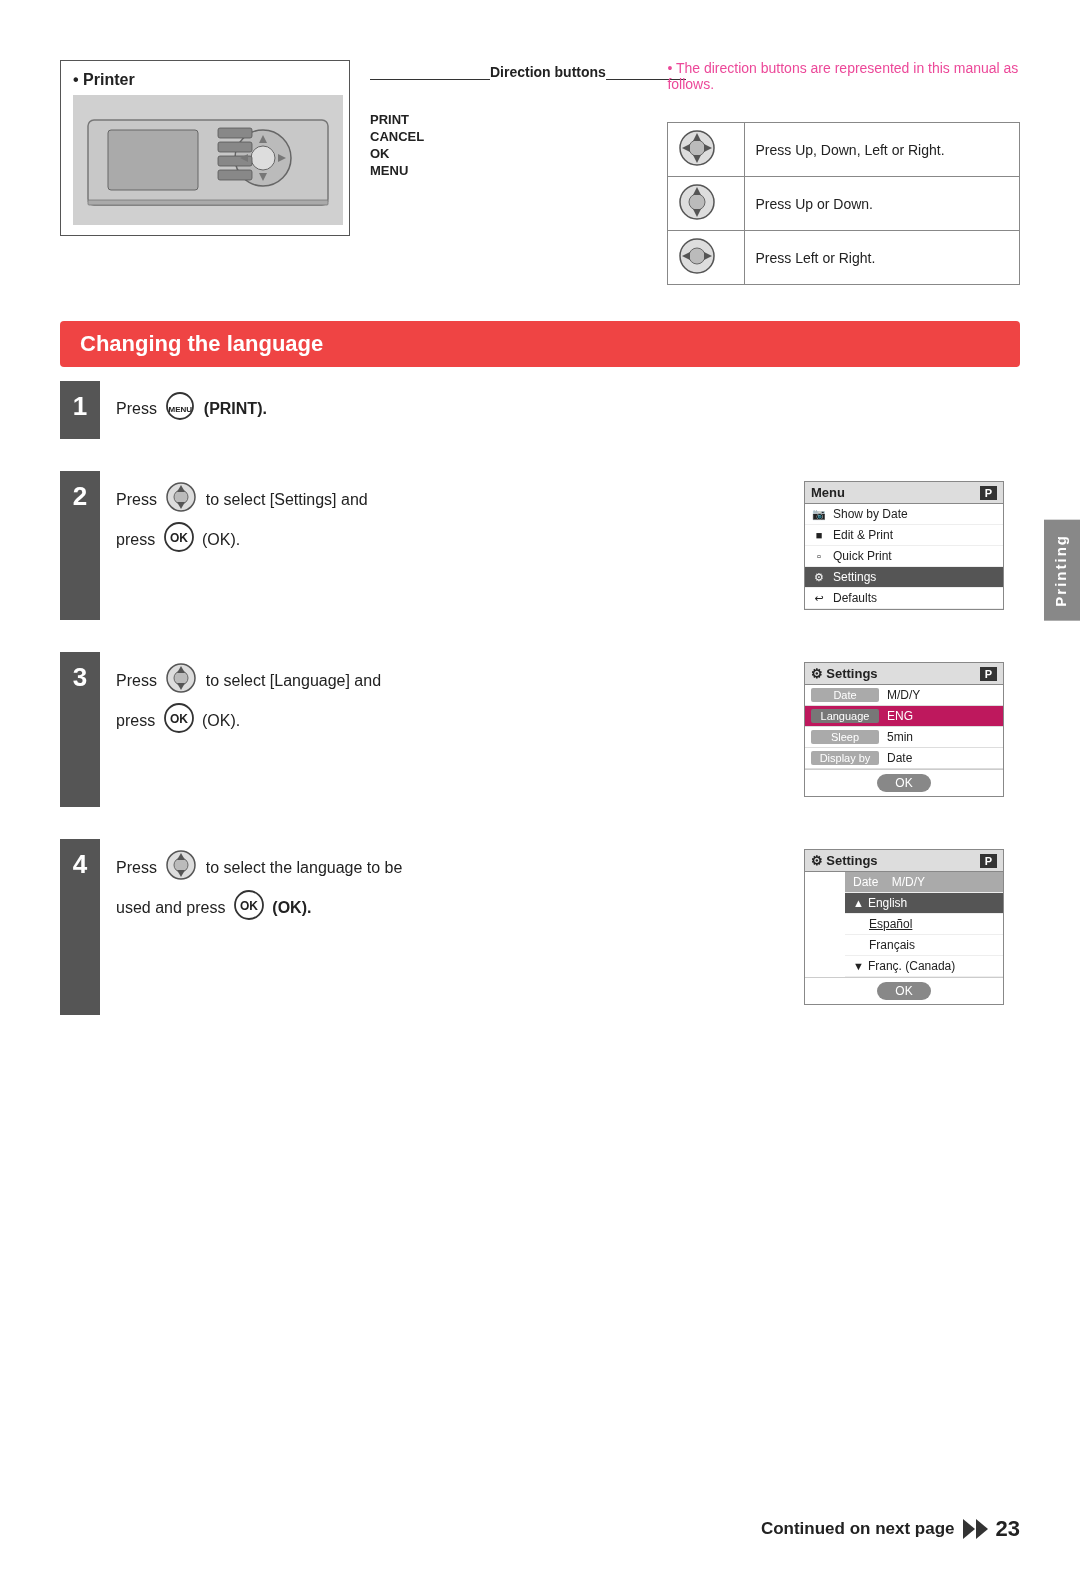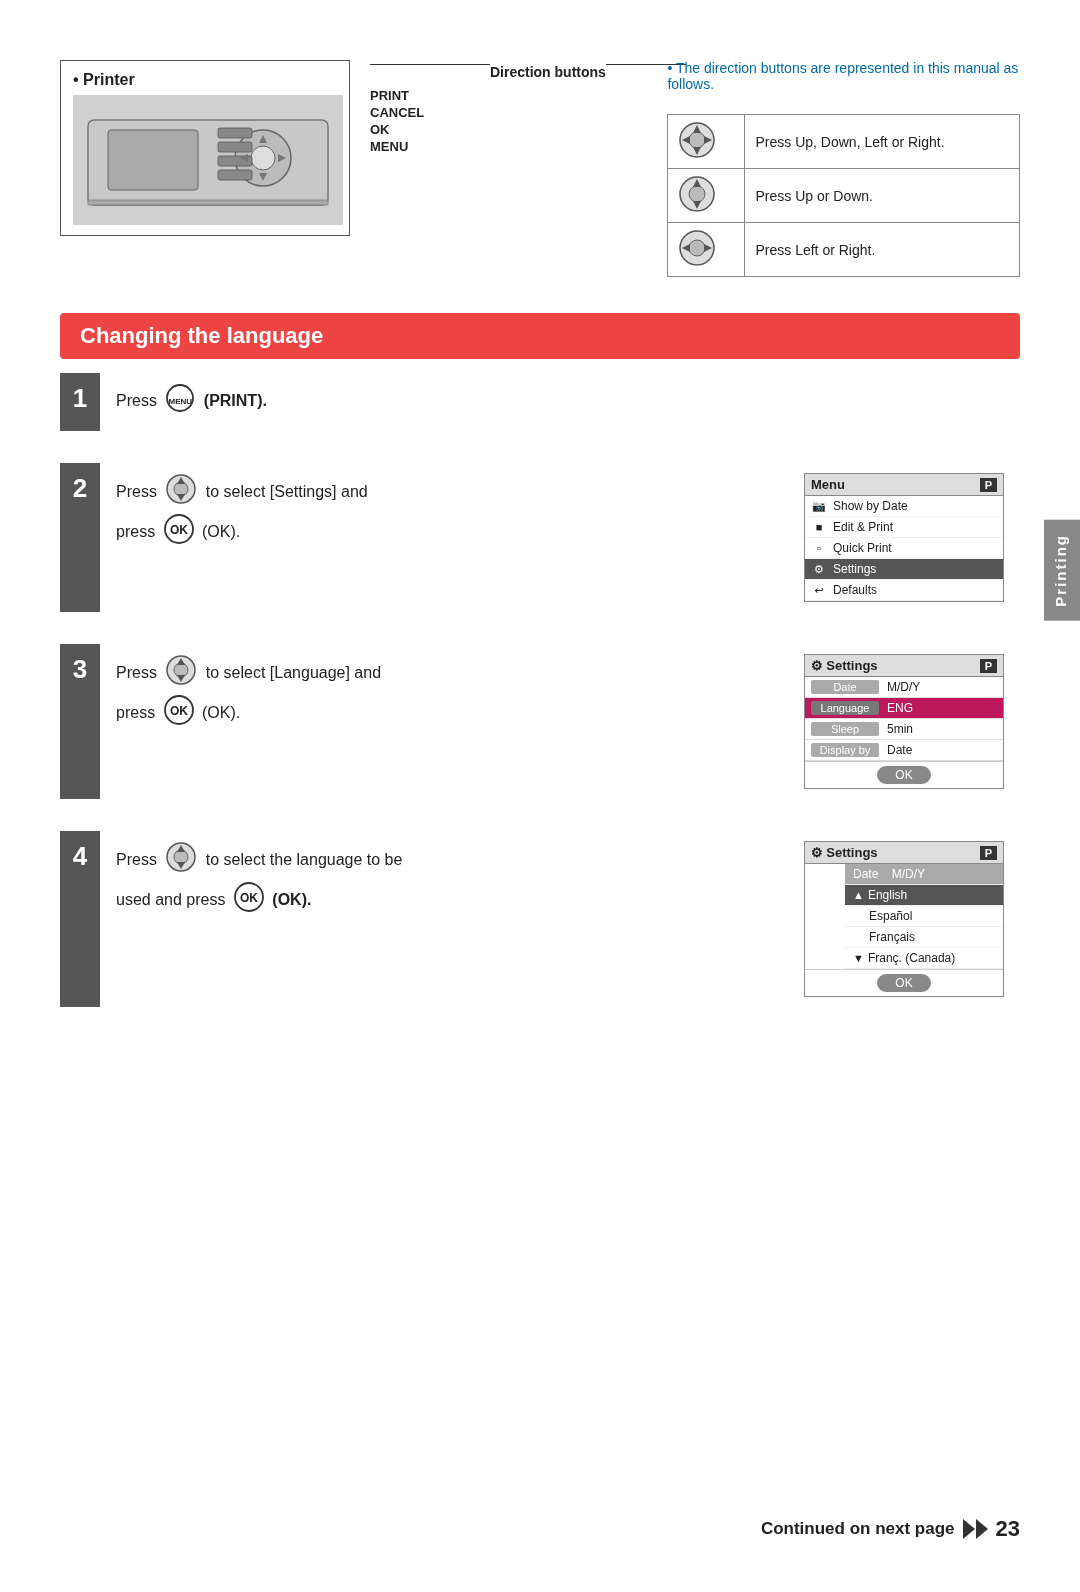--- a/index.html
+++ b/index.html
@@ -229,22 +229,22 @@
     }
 
     .right-desc {
       display: flex;
       flex-direction: column;
       gap: 10px;
       font-size: 14px;
     }
     .right-desc .top-note {
       font-size: 14px;
-      color: #0369a1;
-      margin-bottom: 6px;
+      color: #ec4899;
+      margin-bottom: 14px;
     }
 
     .step-wrapper {
       display: flex;
       flex-direction: row;
       align-items: stretch;
     }
     .step-bar {
       background: #555;
       color: #fff;
@@ -305,21 +305,21 @@
           <polygon points="162,58 170,54 170,62" fill="#777"></polygon>
           <polygon points="208,58 200,54 200,62" fill="#777"></polygon>
 
           <rect x="10" y="100" width="240" height="5" rx="1" fill="#aaa" stroke="#777" stroke-width="0.8"></rect>
         </svg>
       </div>
     </div>
 
     <div style="display:flex;flex-direction:column;align-items:flex-start;gap:0;min-width:180px;padding-top:4px;">
 
-      <div style="display:flex;align-items:flex-start;gap:0;margin-bottom:0;">
+      <div style="display:flex;align-items:flex-end;gap:0;margin-bottom:24px;">
         <div style="width:120px;border-top:1.5px solid #333;margin-top:0;"></div>
         <span style="font-weight:bold;font-size:14px;white-space:nowrap;">Direction buttons</span>
         <div style="width:80px;border-top:1.5px solid #333;"></div>
       </div>
       <div class="button-labels">
         <span>PRINT</span>
         <span>CANCEL</span>
         <span>OK</span>
         <span>MENU</span>
       </div>
@@ -540,21 +540,21 @@
             <span class="p-badge">P</span>
           </div>
           <div class="lang-row" style="background:#aaa;color:#fff;padding:3px 8px;font-size:12px;border-bottom:1px solid #eee;">
             <span>Date&nbsp;&nbsp;&nbsp;&nbsp;M/D/Y</span>
           </div>
           <div class="lang-row selected">
             <span class="lang-arrow">▲</span>
             <span>English</span>
           </div>
           <div class="lang-row">
-            <span style="padding-left:16px;">Español</span>
+            <span style="padding-left:16px;text-decoration:underline;">Español</span>
           </div>
           <div class="lang-row">
             <span style="padding-left:16px;">Français</span>
           </div>
           <div class="lang-row">
             <span style="display:flex;align-items:center;gap:4px;">
               <span class="lang-arrow">▼</span>
               <span>Franç. (Canada)</span>
             </span>
           </div>

